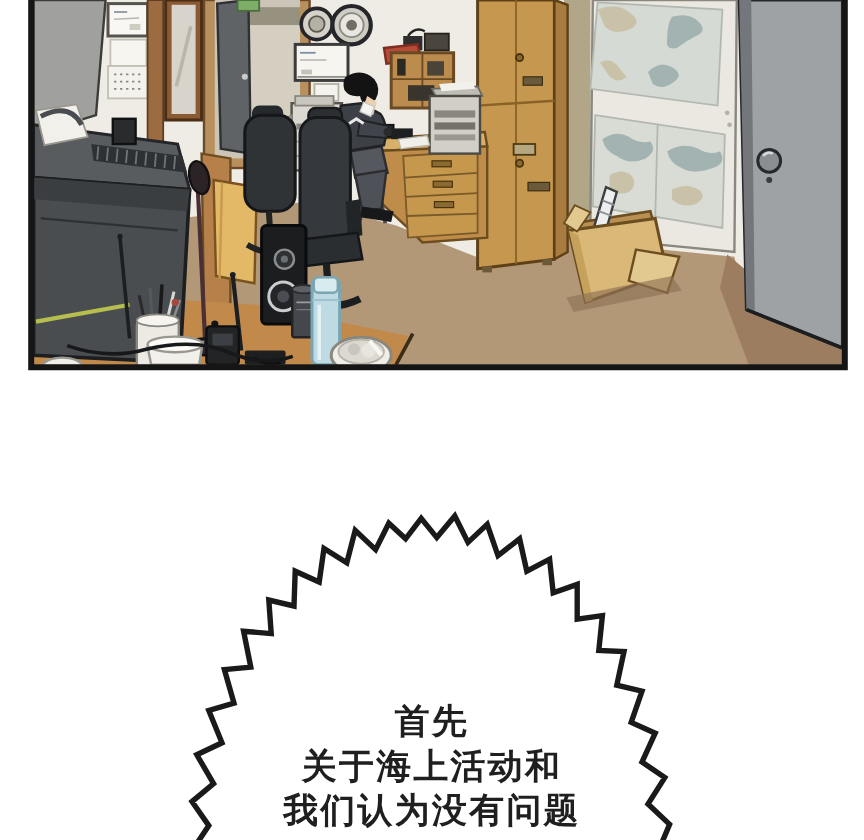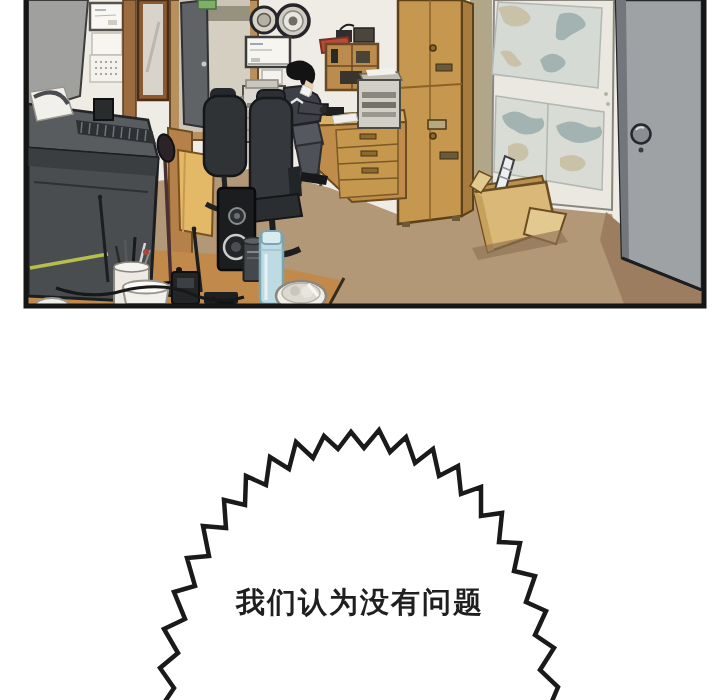--- a/index.html
+++ b/index.html
@@ -312,14 +312,16 @@
   </g>
 
   <path d="M26 0 L26 306 L704 306 L704 0" fill="none" stroke="#151515" stroke-width="5"></path>
 </svg>
 
 <svg id="bubble-svg" width="720" height="280" viewBox="0 420 720 280" xmlns="http://www.w3.org/2000/svg">
   <path d="M162,706 L174,688 L160,668 L178,653 L164,629 L185,619 L174,592 L195,586 L187,558 L209,556 L203,526 L226,528 L224,500 L245,505 L246,476 L266,485 L270,457 L289,469 L296,442 L313,458 L324,436 L338,449 L351,432 L364,448 L379,430 L390,452 L406,437 L415,463 L433,449 L439,476 L458,466 L461,494 L481,487 L481,516 L502,513 L499,542 L520,543 L514,571 L535,576 L526,602 L546,611 L535,635 L554,648 L540,670 L558,687 L550,706 L556,716 L166,716 Z" fill="#ffffff" stroke="#1a1a1a" stroke-width="4.5" stroke-linejoin="miter"></path>
 </svg>
 
 <div class="speech-text">
+  <div>首先</div>
+  <div>关于海上活动和</div>
   <div>我们认为没有问题</div>
 </div>
 
 </body></html>

